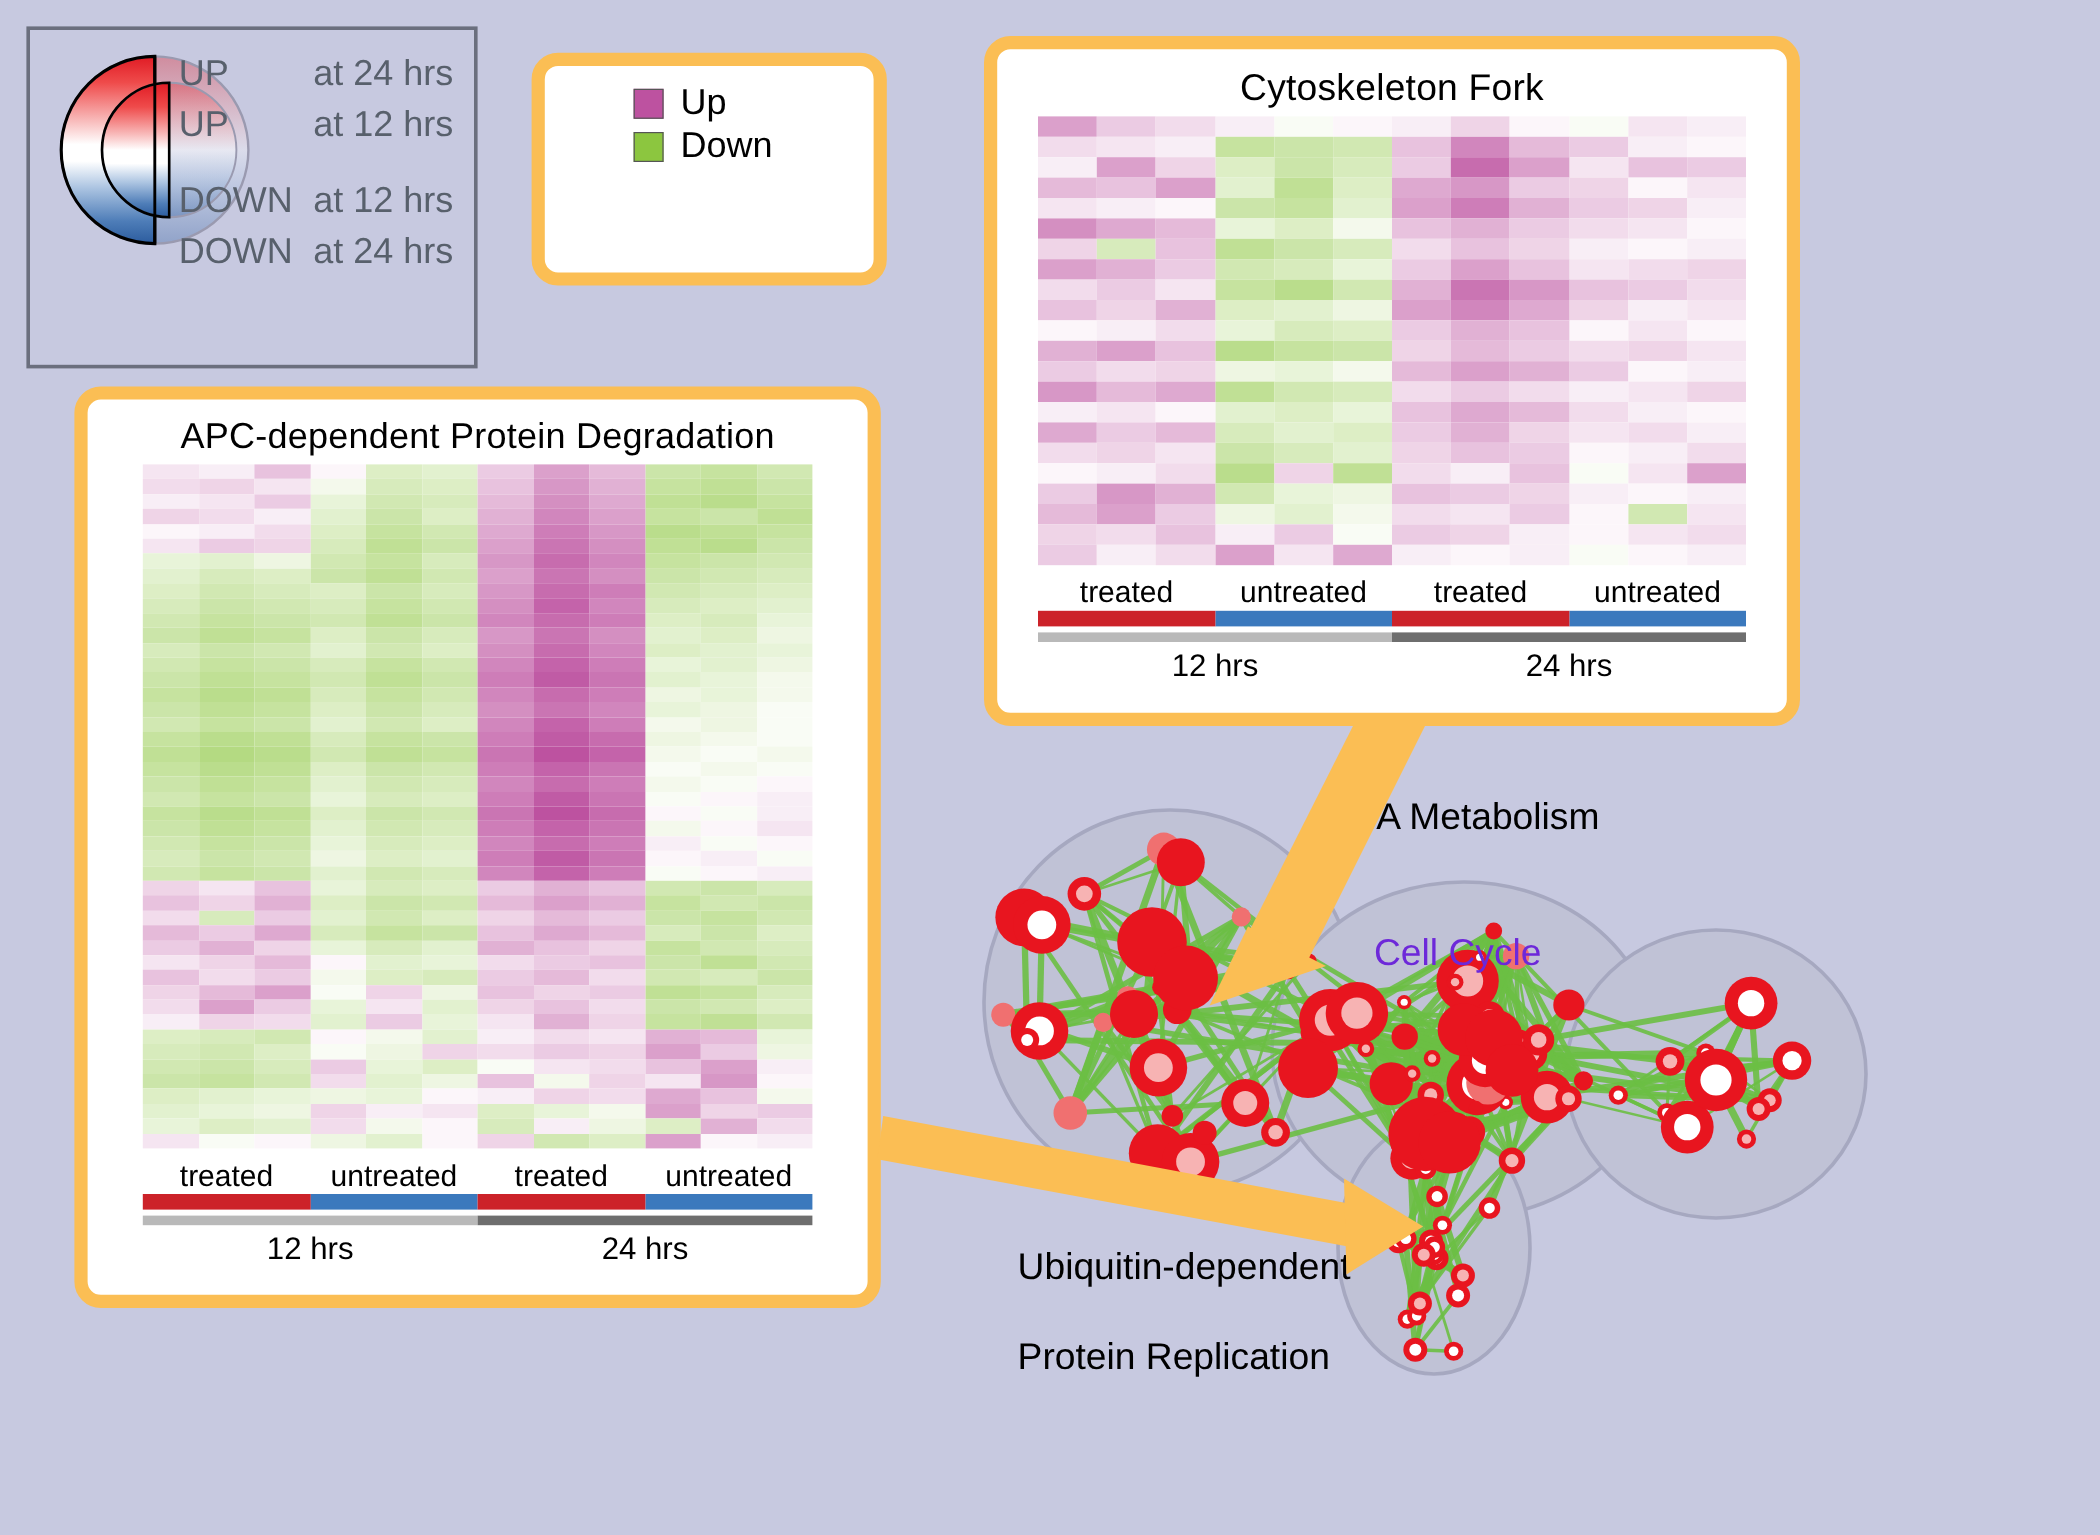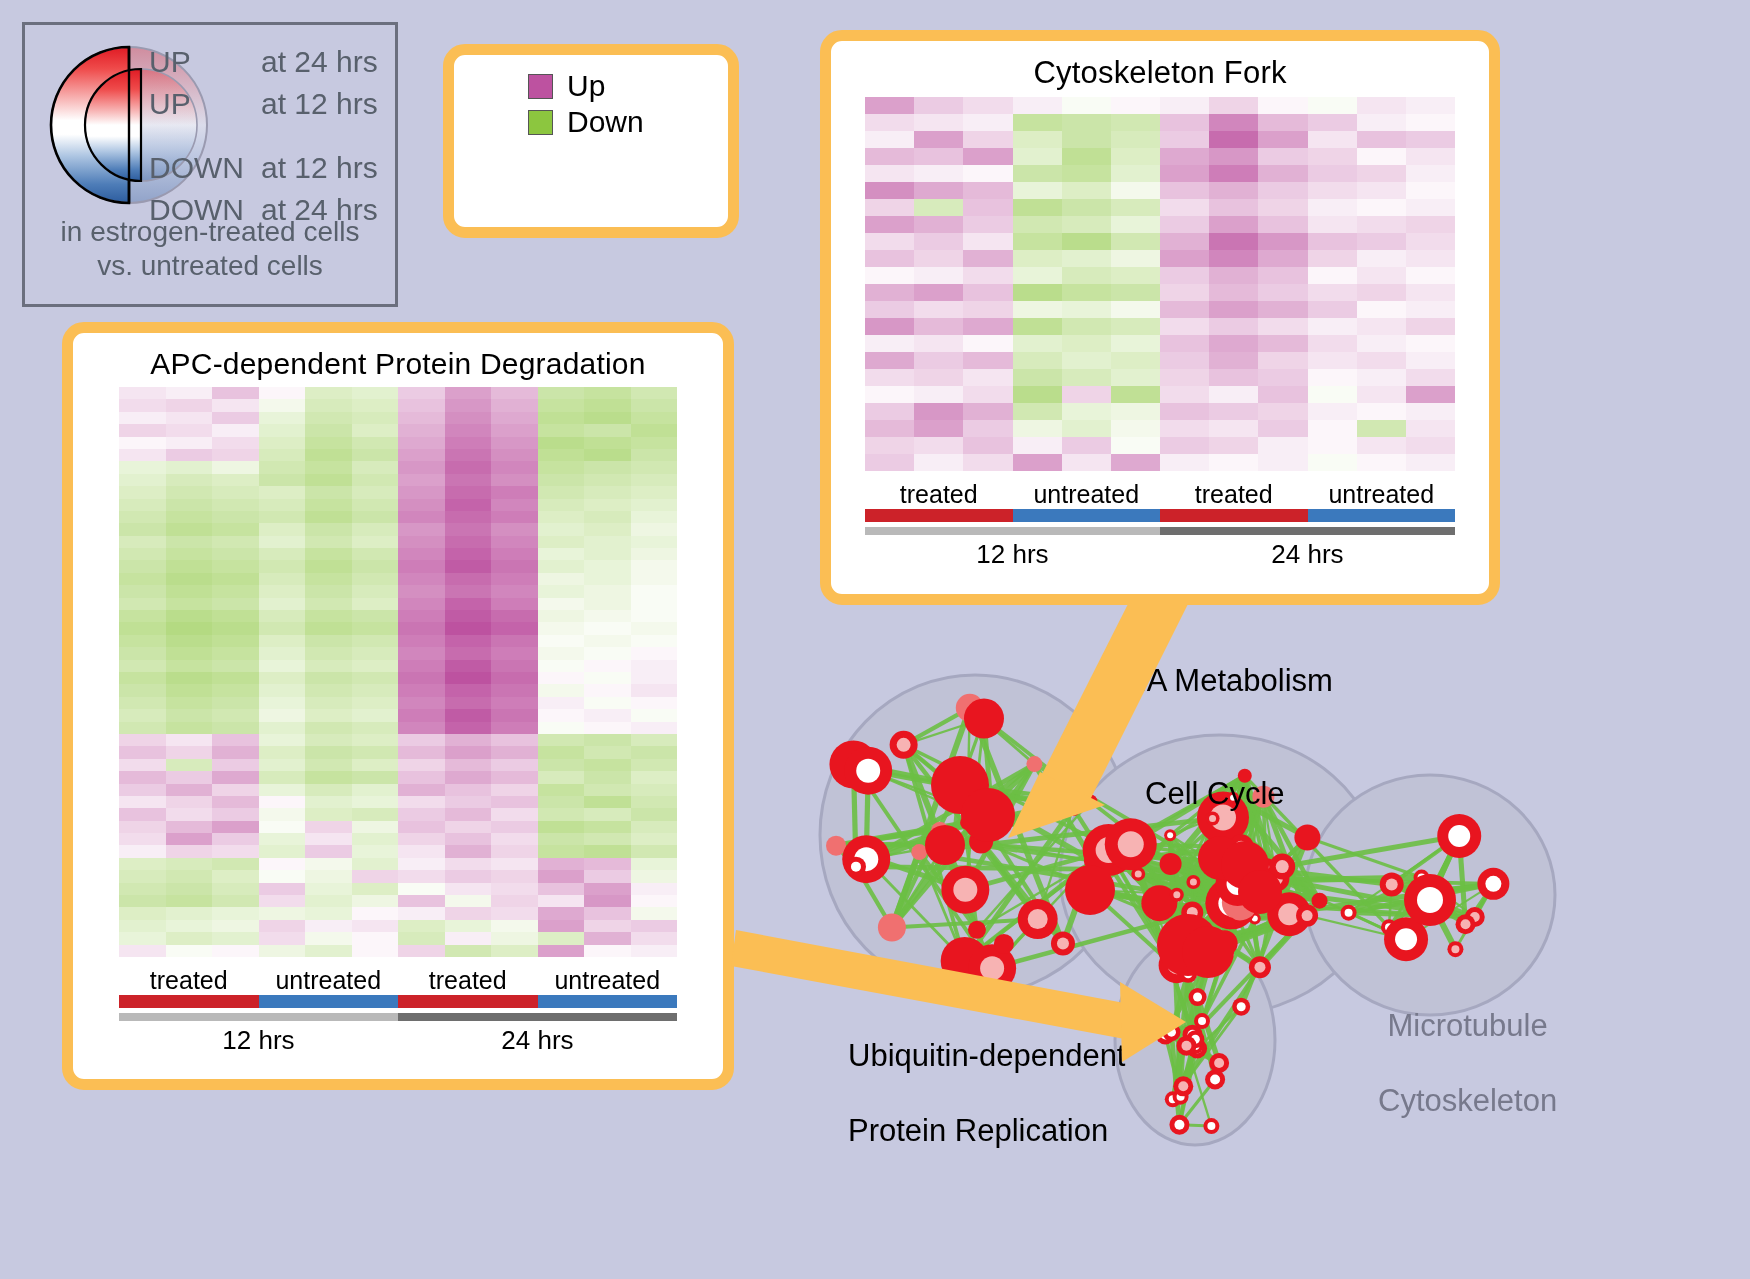--- a/index.html
+++ b/index.html
@@ -57,21 +57,21 @@
   .grp-labels div{text-align:center;font-size:25px;color:#000;}
   .cond-bar{display:grid;grid-template-columns:repeat(4,1fr);height:13px;}
   .time-bar{display:grid;grid-template-columns:repeat(2,1fr);height:8px;margin-top:5px;}
   .time-labels{display:grid;grid-template-columns:repeat(2,1fr);}
   .time-labels div{text-align:center;font-size:26px;color:#000;padding-top:4px;}
 
   
   #network{left:790px;top:600px;width:960px;height:679px;}
   .net-label{position:absolute;font-size:31px;white-space:pre-line;line-height:1.2;}
   #lbl-dna{left:312px;top:62px;color:#000;}
-  #lbl-cc{left:355px;top:175px;color:#000000;}
+  #lbl-cc{left:355px;top:175px;color:#6d28d9;}
   #lbl-mt{left:588px;top:370px;color:#77798c;text-align:center;}
   #lbl-ubi{left:58px;top:400px;color:#000;}
 
   
   .arrow-svg{position:absolute;left:0;top:0;overflow:visible;pointer-events:none;}
 </style>
 </head>
 <body>
 
 <div class="abs" id="color-legend">
@@ -132,24 +132,20 @@
     <div class="lrow" style="margin-top:22px">
       <span class="dir">DOWN</span>
       <span class="tim">at 12 hrs</span>
     </div>
     <div class="lrow">
       <span class="dir">DOWN</span>
       <span class="tim">at 24 hrs</span>
     </div>
   </div>
 
-  <div id="legend-caption">
-    <div>in estrogen-treated cells</div>
-    <div>vs. untreated cells</div>
-  </div>
 </div>
 
 <div class="abs card" id="updown-card">
   <div class="title">
   </div>
   <div class="sw-row">
     <span class="sw" id="sw-up" style="background: rgb(189, 82, 160);"></span>
     <span>Up</span>
   </div>
   <div class="sw-row">
@@ -1566,24 +1562,20 @@
         <circle cx="470" cy="292" r="22" fill="#e8151f"></circle>
         <circle cx="398" cy="345" r="31" fill="#e8151f"></circle>
         <circle cx="418" cy="352" r="26" fill="#e8151f"></circle>
         <circle cx="640" cy="300" r="26" fill="#e8151f"></circle>
         <circle cx="640" cy="300" r="13" fill="#ffffff"></circle>
       </g>
     </svg>
 
   <div class="net-label" id="lbl-dna">DNA Metabolism</div>
   <div class="net-label" id="lbl-cc">Cell Cycle</div>
-  <div class="net-label" id="lbl-mt">
-    <div>Microtubule</div>
-    <div>Cytoskeleton</div>
-  </div>
   <div class="net-label" id="lbl-ubi">
     <div>Ubiquitin-dependent</div>
     <div>Protein Replication</div>
   </div>
 </div>
 
 <svg class="arrow-svg" width="1750" height="1279">
 
   <path d="M1130 600 L1190 600 L1085 810 L1035 788 Z" fill="#fbbe54"></path>
   <path d="M1008 838 L1040 772 L1105 805 Z" fill="#fbbe54"></path>

